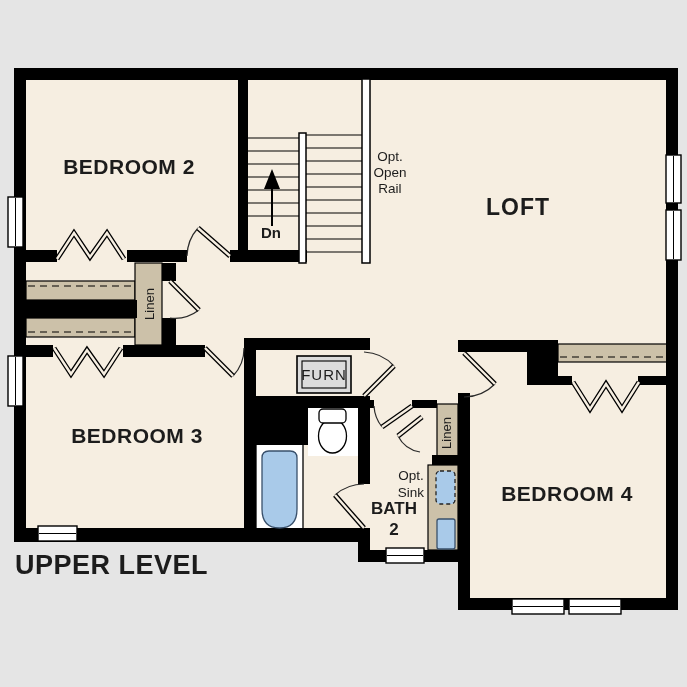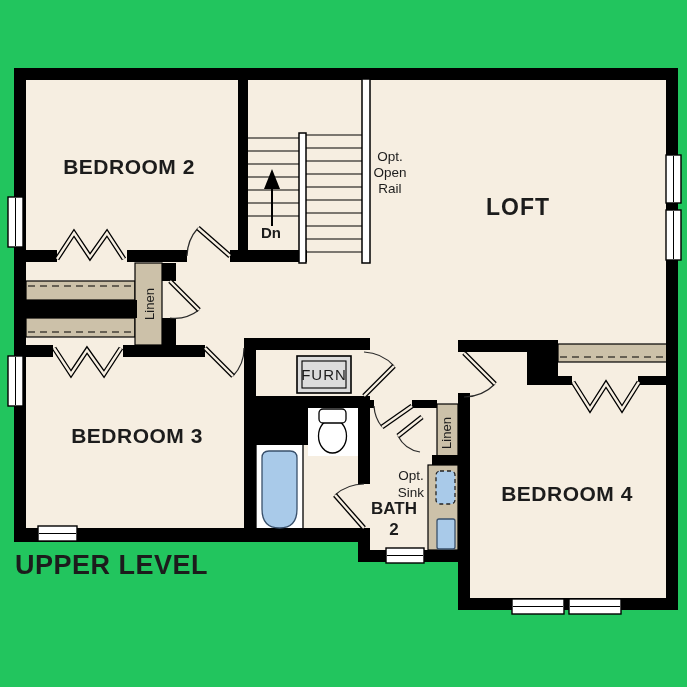--- a/index.html
+++ b/index.html
@@ -1,16 +1,16 @@
 <!DOCTYPE html>
 <html><head>
 <meta charset="utf-8">
 <style>
   html,body{margin:0;padding:0;background:#ffffff;}
-  #stage{position:relative;width:687px;height:687px;background:#22c55e;
+  #stage{position:relative;width:687px;height:687px;background:#e5e5e5;
          font-family:"Liberation Sans","DejaVu Sans",sans-serif;}
   svg{display:block;}
   .floor{fill:#f6eee1;}
   .wall{fill:#000000;stroke:none;}
   .alcove{fill:#ffffff;stroke:#000000;stroke-width:1.3;}
   .tan{fill:#ccc1a9;stroke:#000000;stroke-width:1.2;}
   .rod{stroke:#000000;stroke-width:1.2;stroke-dasharray:7 5;fill:none;}
   .tread{stroke:#000000;stroke-width:1.2;}
   .rail{fill:#ffffff;stroke:#000000;stroke-width:1.5;}
   .swing{stroke:#2a2a2a;stroke-width:1.2;fill:none;}

